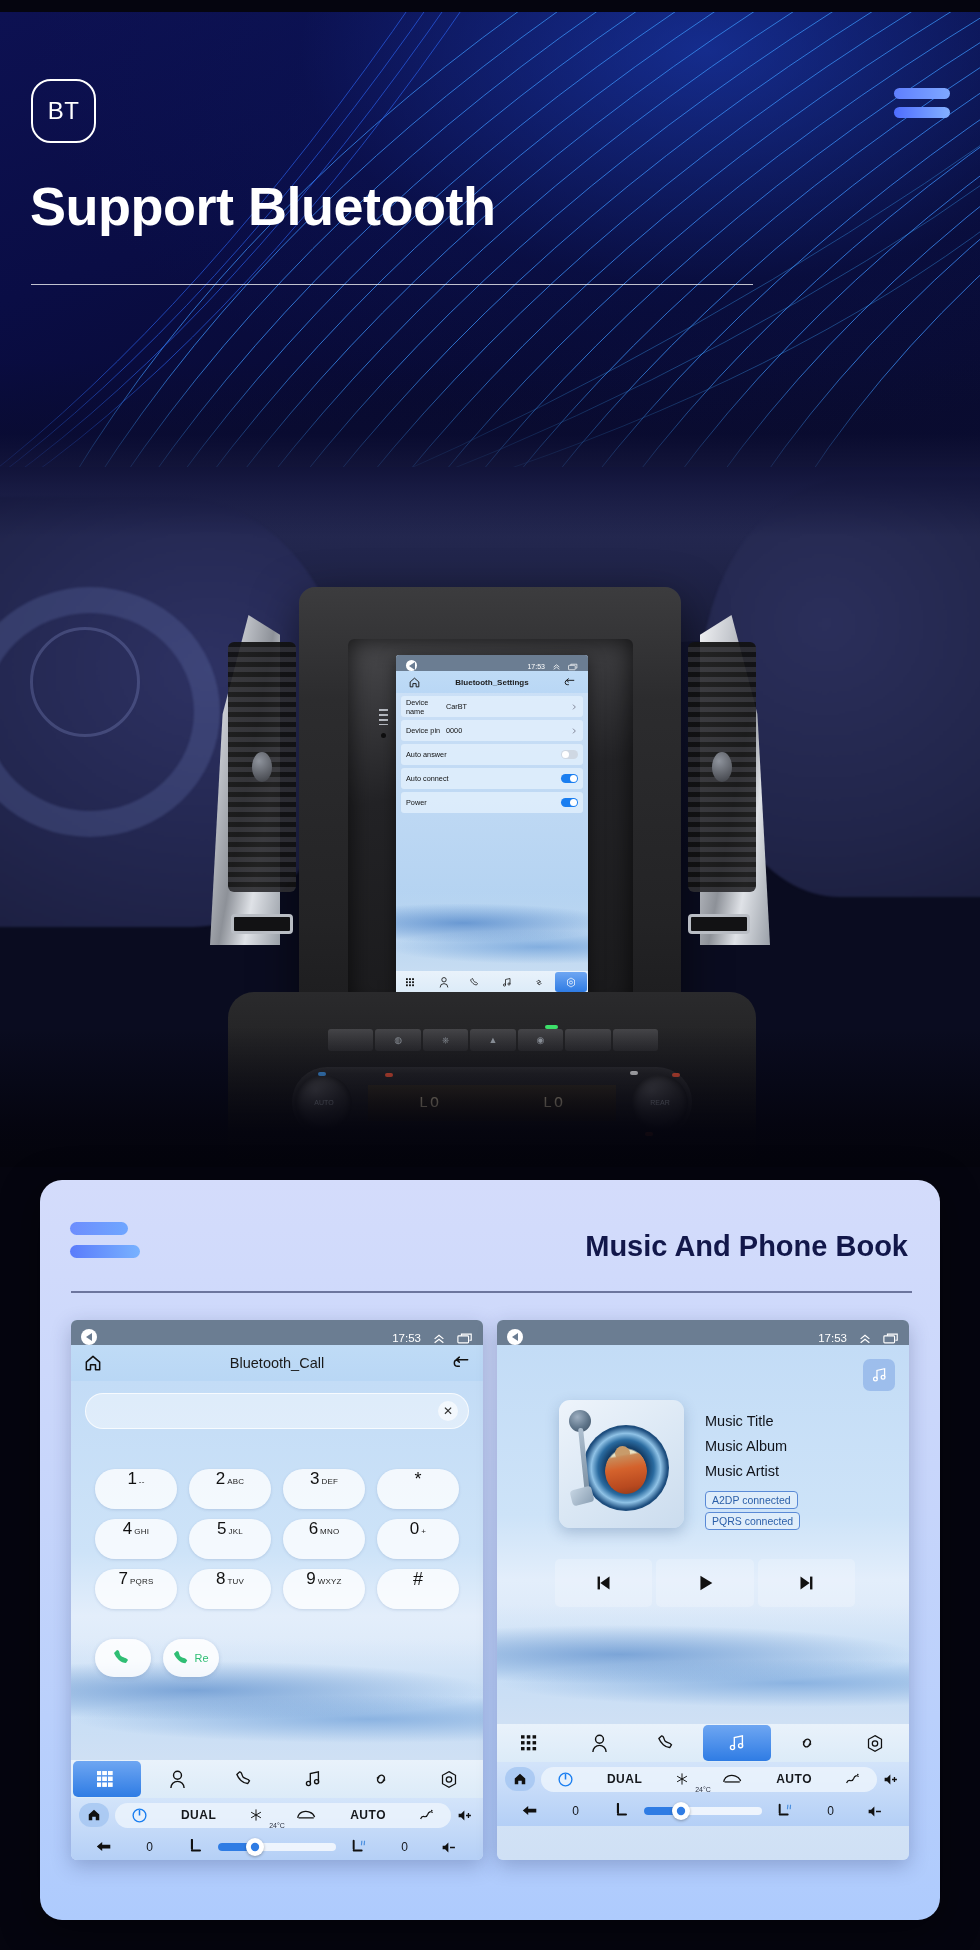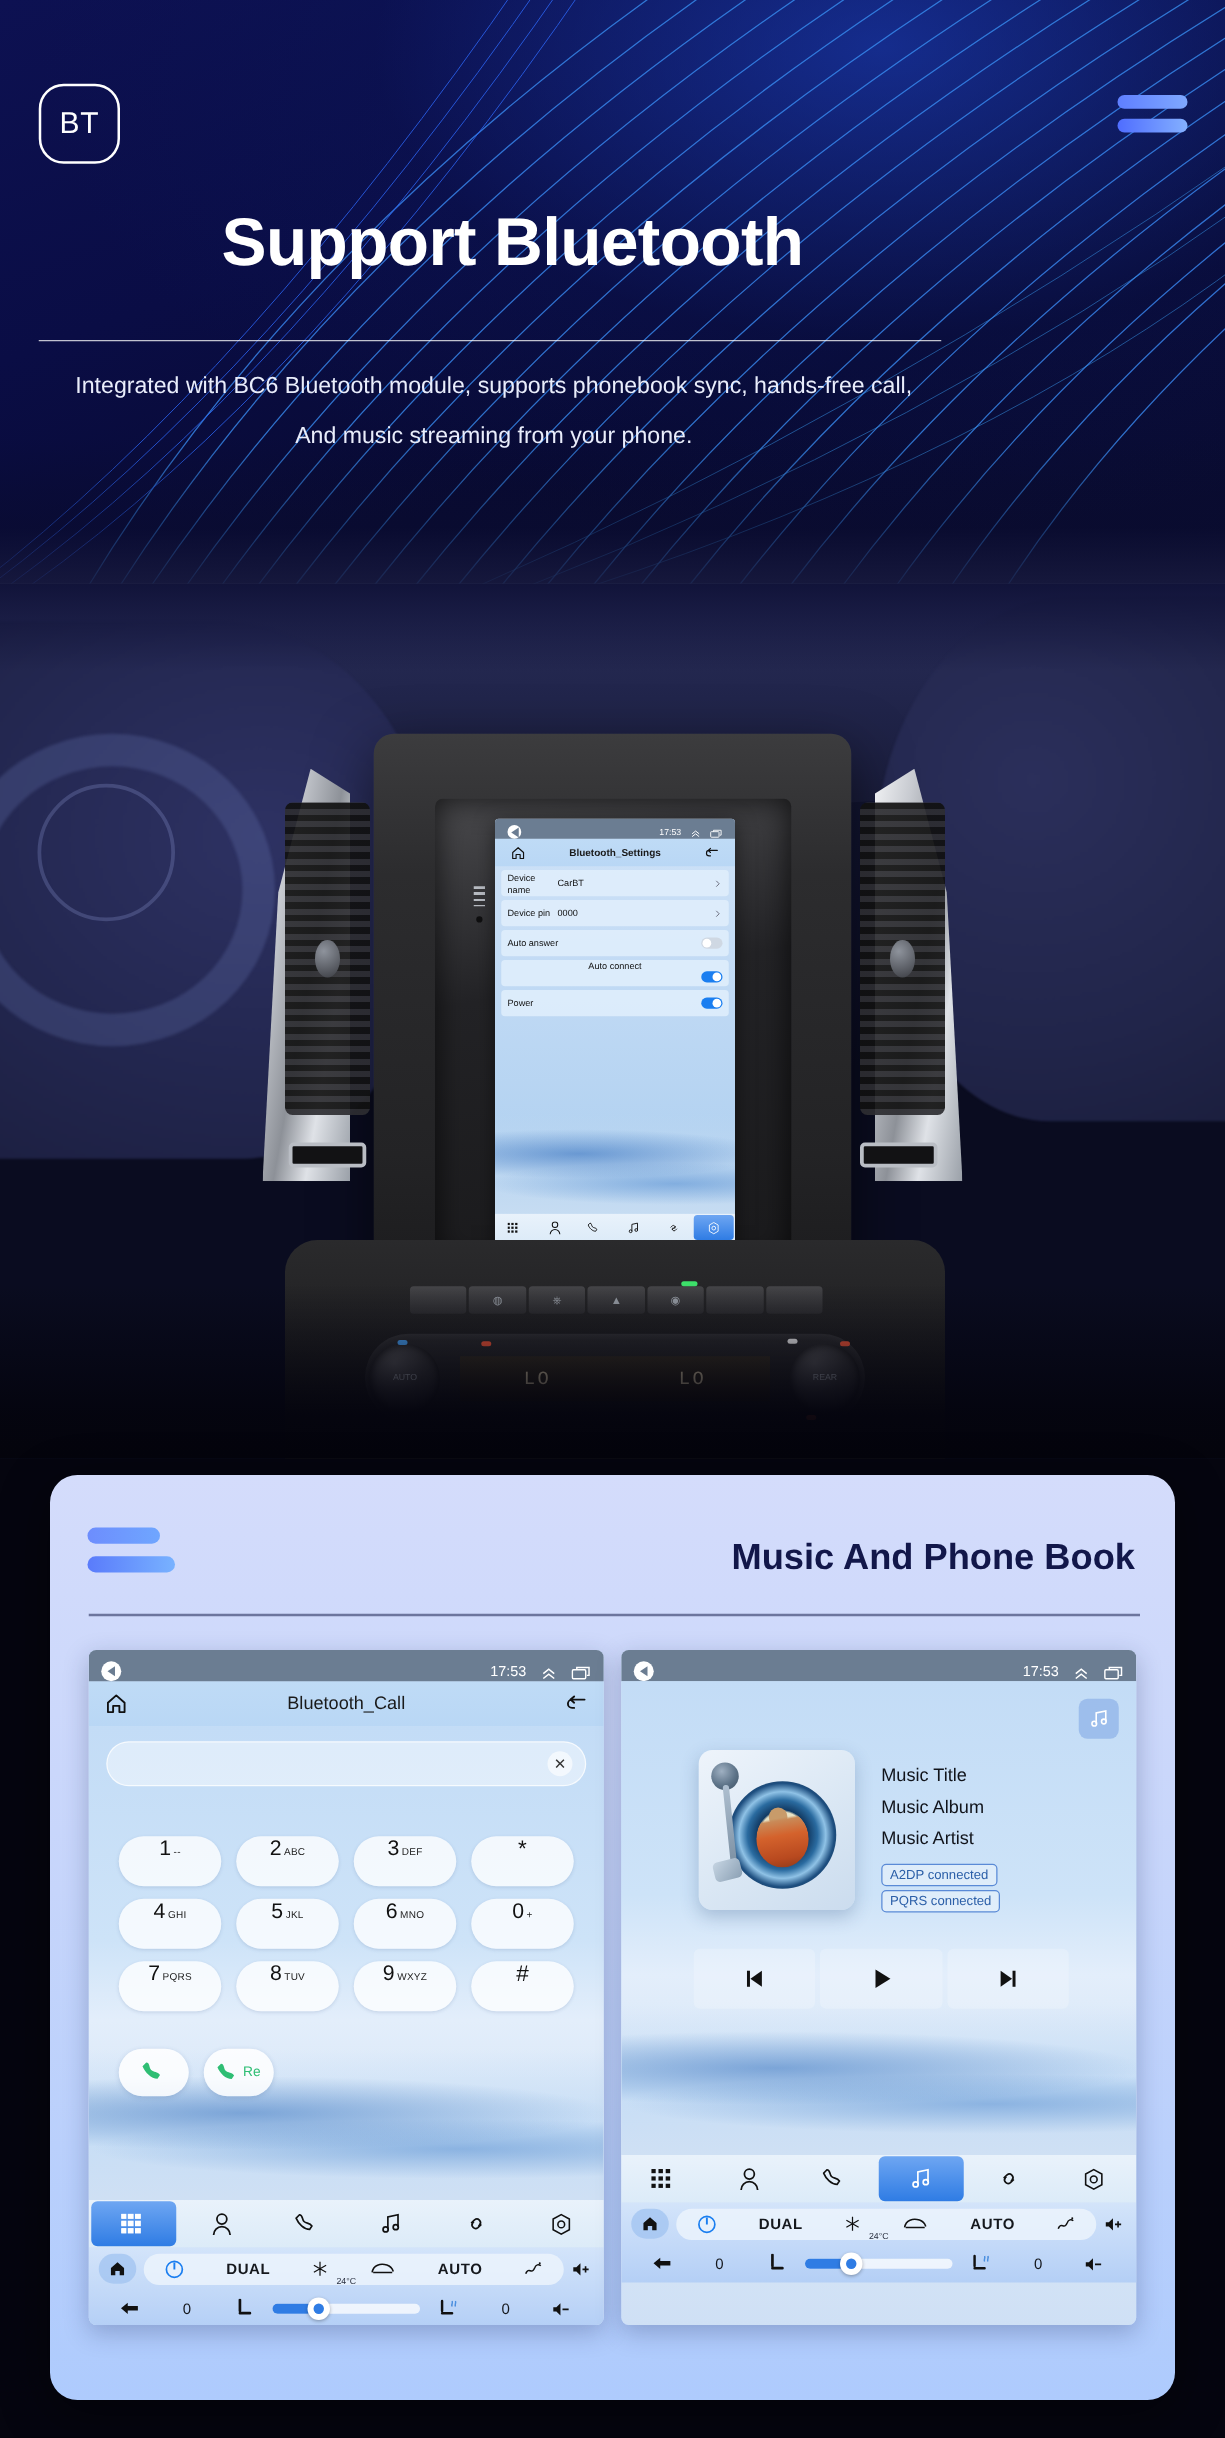--- a/index.html
+++ b/index.html
@@ -6,26 +6,25 @@
   html, body {
     width: 980px; height: 1950px;
     background: #04040c;
     font-family: "Liberation Sans", sans-serif;
     overflow: hidden;
   }
   .page { position: relative; width: 980px; height: 1950px; overflow: hidden; background:#05050f; }
 
   
   .hero {
-    position: absolute; left:0; top:0; width:980px; height:470px;
+    position: absolute; left:0; top:12px; width:980px; height:470px;
     background:
       radial-gradient(ellipse 900px 520px at 72% 8%, rgba(30,70,200,0.55) 0%, rgba(12,24,96,0.25) 45%, rgba(5,8,40,0) 75%),
       linear-gradient(160deg, #0d1152 0%, #0a0d45 35%, #080a33 65%, #0a0c30 100%);
     overflow: hidden;
-    text-align: center;
   }
   .hero-lines { position:absolute; inset:0; opacity:.95; }
   .hero-fade {
     position:absolute; left:0; bottom:0; width:980px; height:120px;
     background: linear-gradient(180deg, rgba(8,10,45,0) 0%, rgba(10,12,46,.55) 60%, rgba(24,26,62,.9) 100%);
   }
 
   .bt-logo {
     position:absolute; left:31px; top:67px; width:65px; height:64px;
     border:2px solid #fff; border-radius:20px;
@@ -374,24 +373,20 @@
       <span>BT</span>
     </div>
 
     <div class="menu-btn">
       <div class="menu-bar"></div>
       <div class="menu-bar b2"></div>
     </div>
 
     <div class="hero-title">Support Bluetooth</div>
     <div class="hero-rule"></div>
-    <div class="hero-sub">
-      <div>Integrated with BC6 Bluetooth module, supports phonebook sync, hands-free call,</div>
-      <div>And music streaming from your phone.</div>
-    </div>
   </div>
 
   <div class="car">
     <div class="dash-top"></div>
     <div class="dash-left"></div>
     <div class="dash-right"></div>
     <div class="steer"></div>
     <div class="gauge"></div>
 
     <div class="stack-outer"></div>
@@ -447,21 +442,21 @@
           <svg style="margin-left:auto;" width="8" height="8" viewBox="0 0 24 24">
               <path d="M9 5l7 7-7 7" fill="none" stroke="#556" stroke-width="2"></path>
             </svg>
         </div>
         <div style="display:flex;align-items:center;height:21px;background:rgba(224,238,252,.85);border-radius:3px;margin-bottom:3px;padding:0 5px;font-size:7.3px;color:#111;">
           <span>Auto answer</span>
           <span style="margin-left:auto;width:17px;height:9px;border-radius:5px;background:#cfd8e3;position:relative;">
             <i style="position:absolute;left:1px;top:1px;width:7px;height:7px;border-radius:50%;background:#fff;display:block;"></i>
             </span>
         </div>
-        <div style="display:flex;align-items:center;height:21px;background:rgba(224,238,252,.85);border-radius:3px;margin-bottom:3px;padding:0 5px;font-size:7.3px;color:#111;flex-direction:column;">
+        <div style="display:flex;align-items:center;height:21px;background:rgba(224,238,252,.85);border-radius:3px;margin-bottom:3px;padding:0 5px;font-size:7.3px;color:#111;">
           <span>Auto connect</span>
           <span style="margin-left:auto;width:17px;height:9px;border-radius:5px;background:#1a7ef0;position:relative;">
             <i style="position:absolute;right:1px;top:1px;width:7px;height:7px;border-radius:50%;background:#fff;display:block;"></i>
             </span>
         </div>
         <div style="display:flex;align-items:center;height:21px;background:rgba(224,238,252,.85);border-radius:3px;padding:0 5px;font-size:7.3px;color:#111;">
           <span>Power</span>
           <span style="margin-left:auto;width:17px;height:9px;border-radius:5px;background:#1a7ef0;position:relative;">
             <i style="position:absolute;right:1px;top:1px;width:7px;height:7px;border-radius:50%;background:#fff;display:block;"></i>
             </span>

